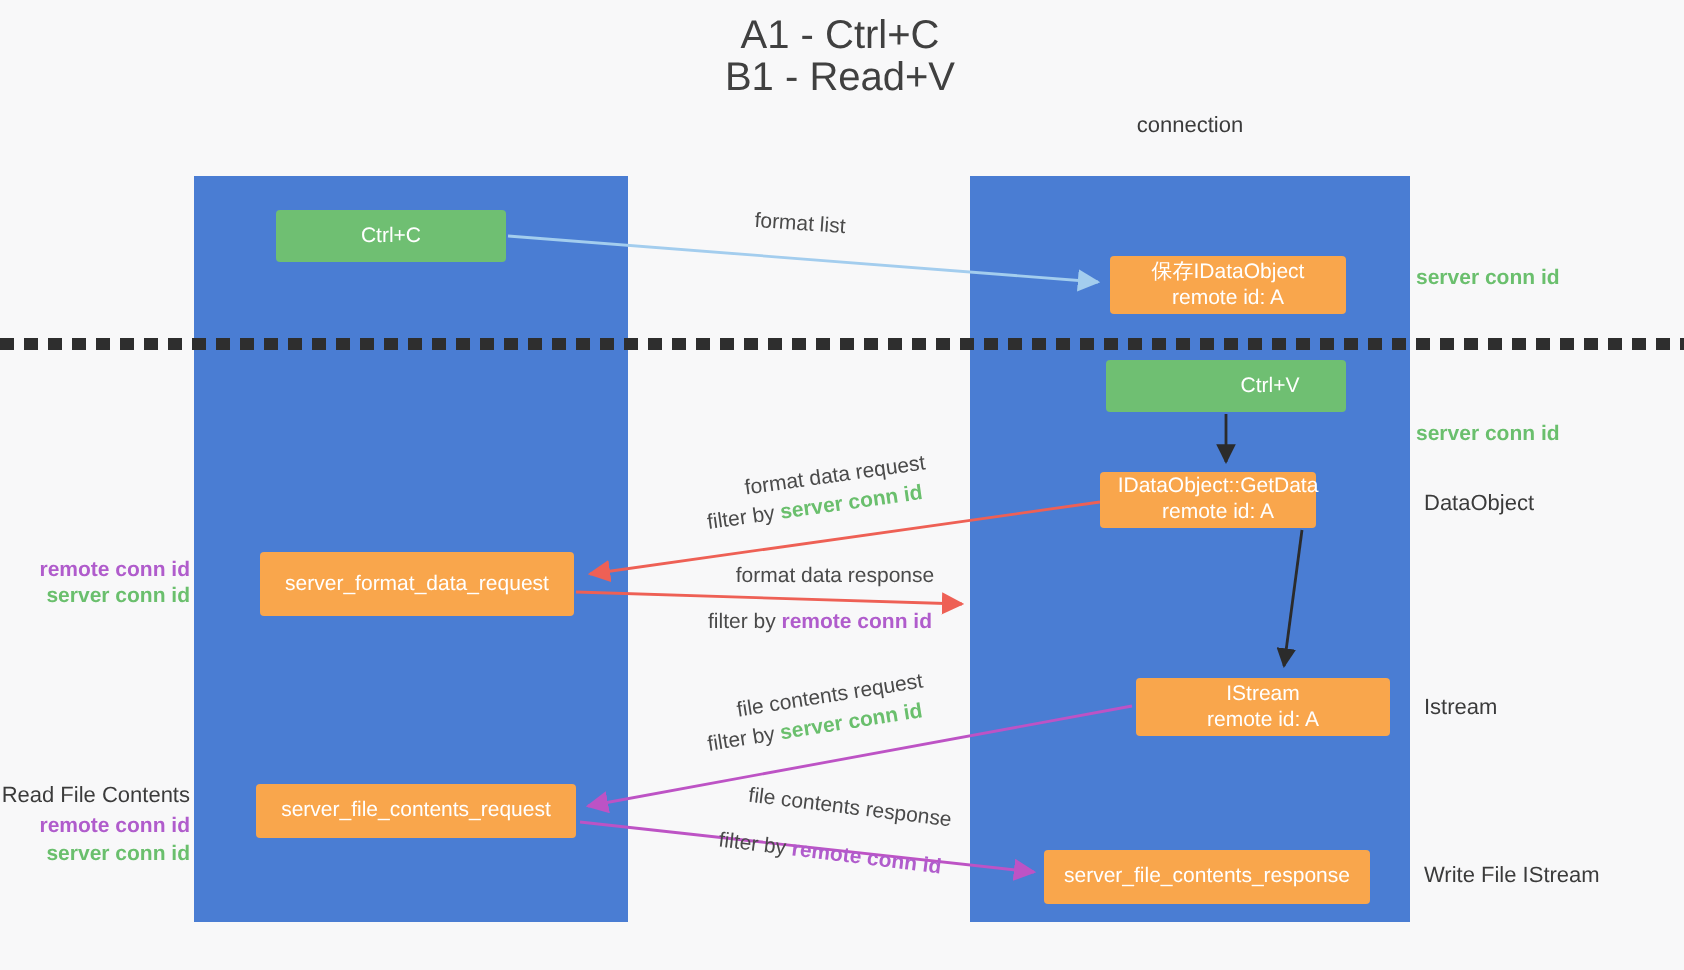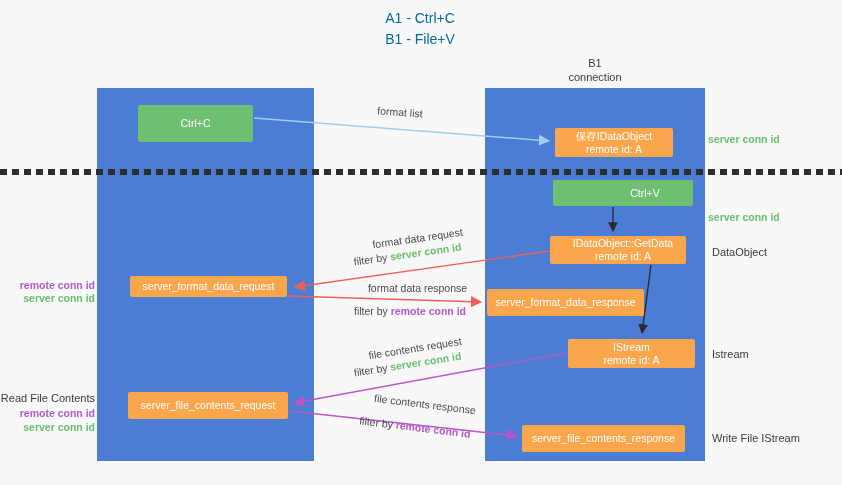--- a/index.html
+++ b/index.html
@@ -4,21 +4,21 @@
 <style>
   * { margin:0; padding:0; box-sizing:border-box; }
   body { font-family:"Liberation Sans", sans-serif; background:#e8e8e8; }
   .canvas {
     position:relative; width:842px; height:485px;
     background:#f8f8f9; overflow:hidden;
     font-family:"Liberation Sans", sans-serif;
   }
   .title {
     position:absolute; left:320px; top:8px; width:200px;
-    text-align:center; font-size:14px; color:#0369a1; line-height:21px;
+    text-align:center; font-size:20px; color:#404040; line-height:21px;
   }
   .col-header {
     position:absolute; width:120px; text-align:center;
     font-size:11px; color:#3b3b3b; line-height:14px;
   }
   .col-header.a1 { left:145px; top:56px; }
   .col-header.b1 { left:535px; top:56px; }
   .lifeline { position:absolute; top:88px; height:373px; background:#4a7dd3; }
   .lifeline.left  { left:97px;  width:217px; }
   .lifeline.right { left:485px; width:220px; }
@@ -27,25 +27,25 @@
     background:repeating-linear-gradient(90deg,#2e2e2e 0 7px,transparent 7px 12px);
   }
   .node {
     position:absolute; display:flex; flex-direction:column;
     align-items:center; justify-content:center;
     color:#ffffff; font-size:10.5px; line-height:13px;
     text-align:center; border-radius:2px; white-space:nowrap;
   }
   .node.green  { background:#6fbf72; }
   .node.orange { background:#f9a64c;text-align:right; }
-  .n-ctrl-c      { left:138px; top:105px; width:115px; height:37px; }
+  .n-ctrl-c      { left:138px; top:105px; width:115px; height:26px; }
   .n-save-obj    { left:555px; top:128px; width:118px; height:29px; }
-  .n-ctrl-v      { left:553px; top:180px; width:140px; height:26px;padding-left:44px; }
-  .n-getdata     { left:550px; top:236px; width:136px; height:28px;padding-left:10px; }
-  .n-format-req  { left:130px; top:276px; width:157px; height:21px; }
+  .n-ctrl-v      { left:553px; top:180px; width:120px; height:26px;padding-left:44px; }
+  .n-getdata     { left:550px; top:236px; width:108px; height:28px;padding-left:10px; }
+  .n-format-req  { left:130px; top:276px; width:157px; height:32px; }
   .n-format-resp { left:487px; top:289px; width:157px; height:27px; }
   .n-istream     { left:568px; top:339px; width:127px; height:29px; }
   .n-file-req    { left:128px; top:392px; width:160px; height:27px; }
   .n-file-resp   { left:522px; top:425px; width:163px; height:27px; }
   svg.arrows { position:absolute; left:0; top:0; pointer-events:none; }
   .albl {
     position:absolute; font-size:10.5px; color:#4a4a4a;
     text-align:center; white-space:nowrap;
   }
   .l-format-list  { left:355px; top:106px; width:90px;  transform:rotate(4deg); }
@@ -64,25 +64,24 @@
   .t-purple { color:#b05ccc; font-weight:bold; font-size:10.5px; }
   .t-dark   { color:#3b3b3b; }
 </style>
 </head>
 <body>
 
 <div class="canvas">
 
   <div class="title">
     <div>A1 - Ctrl+C</div>
-    <div>B1 - File+V</div>
+    <div>B1 - Read+V</div>
   </div>
 
   <div class="col-header b1">
-    <div>B1</div>
     <div>connection</div>
   </div>
 
   <div class="lifeline left"></div>
   <div class="lifeline right"></div>
 
   <div class="divider"></div>
 
   <svg class="arrows" width="842" height="485">
     <defs>
@@ -117,23 +116,20 @@
   </div>
   <div class="node green n-ctrl-v">
     <span>Ctrl+V</span>
   </div>
   <div class="node orange n-getdata">
     <span>IDataObject::GetData</span>
     <span>remote id: A</span>
   </div>
   <div class="node orange n-format-req">
     <span>server_format_data_request</span>
-  </div>
-  <div class="node orange n-format-resp">
-    <span>server_format_data_response</span>
   </div>
   <div class="node orange n-istream">
     <span>IStream</span>
     <span>remote id: A</span>
   </div>
   <div class="node orange n-file-resp">
     <span>server_file_contents_response</span>
   </div>
   <div class="node orange n-file-req">
     <span>server_file_contents_request</span>

